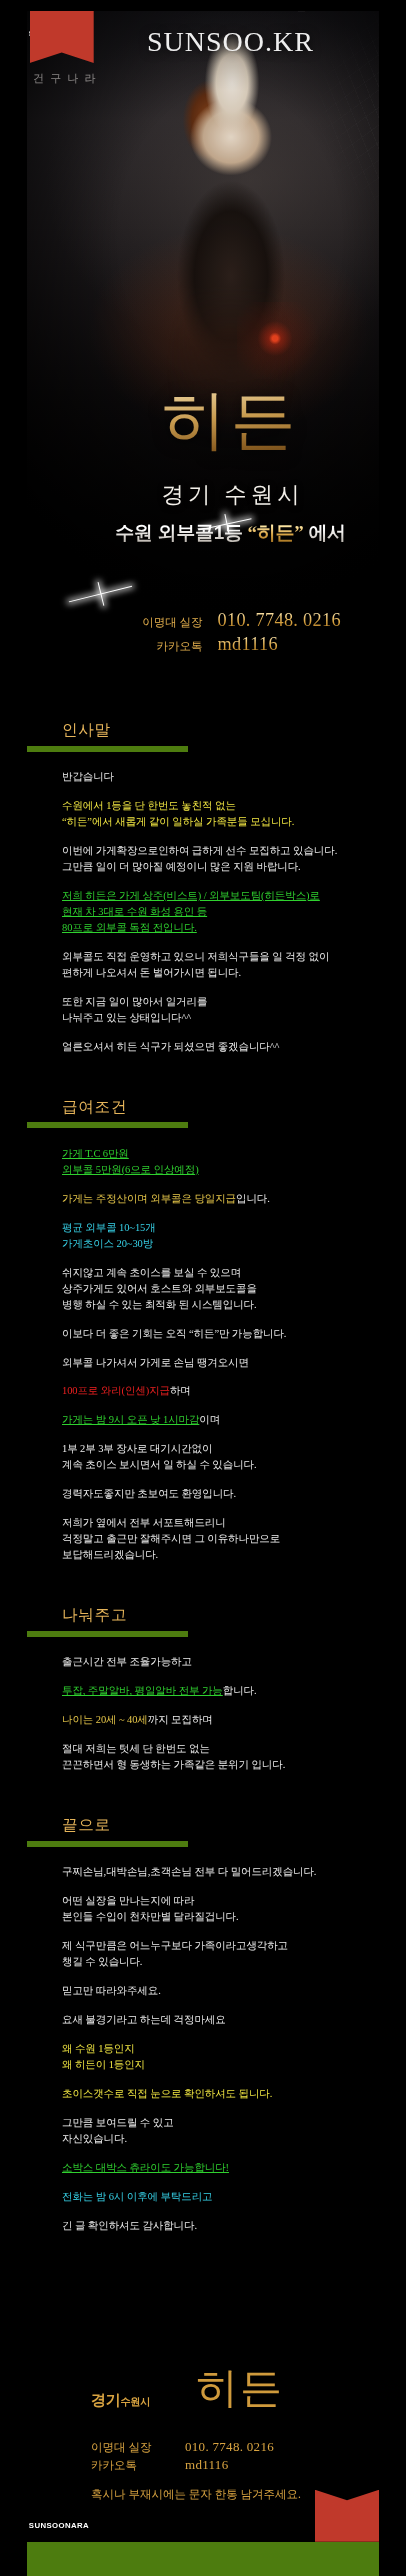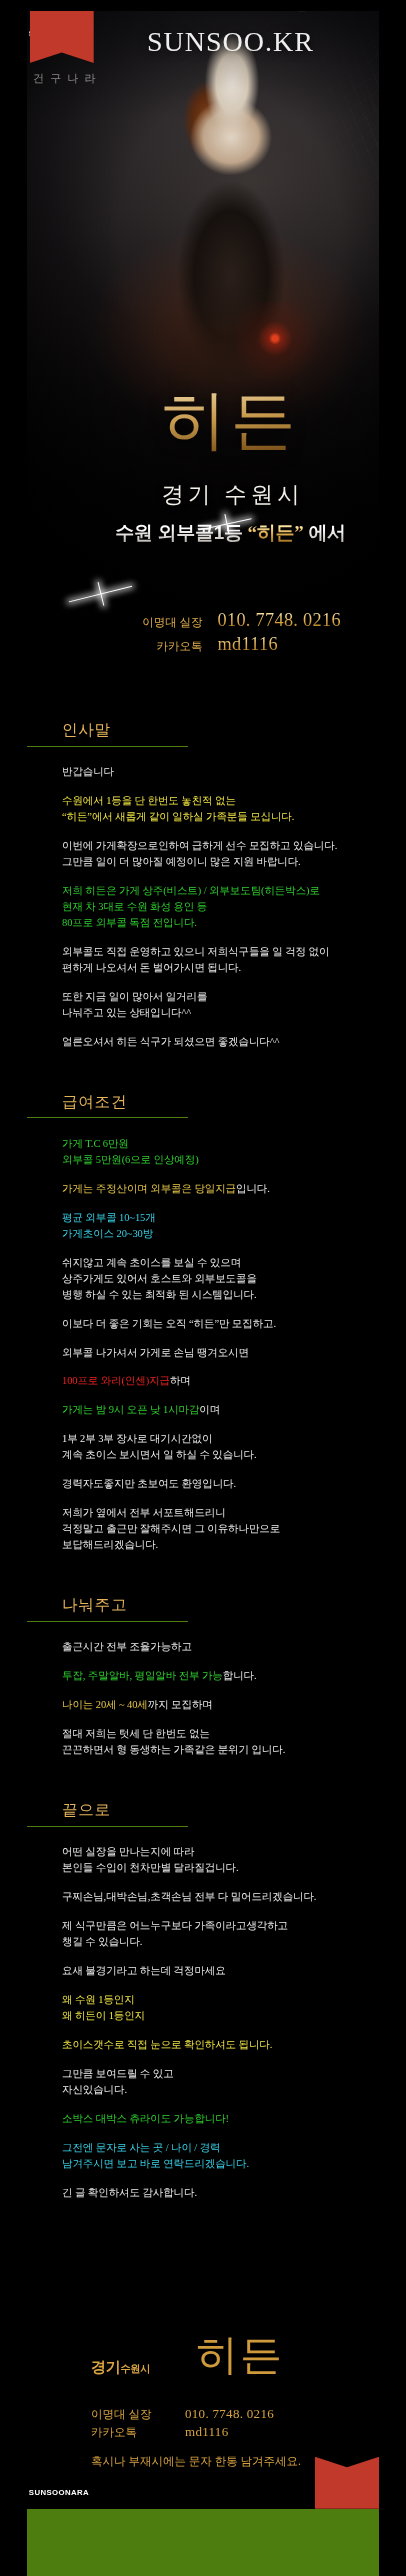--- a/index.html
+++ b/index.html
@@ -221,41 +221,41 @@
     background: #000;
   }
   .section {
     padding: 0 35px;
   }
   .section-head {
     position: relative;
     margin: 0 0 17.6px -35px;
     padding: 0 0 4.7px 35px;
     width: 126px;
-    border-bottom: 1px solid #4d7c0f;
+    border-bottom: 6px solid #4d7c0f;
     color: #e5b45a;
     font-family: "Liberation Serif", serif;
     font-size: 15.6px;
     letter-spacing: 0.7px;
   }
   .spacer-md { height: 31px; }
   .spacer-lg { height: 42px; }
 
   .para {
     margin: 0 0 13px 0;
     color: #e8e8e8;
     font-family: "Liberation Serif", serif;
     font-size: 10.5px;
     line-height: 1.52;
     letter-spacing: -0.1px;
   }
   .para:last-child { margin-bottom: 0; }
   .c-white  { color: #ededed; }
   .c-yellow { color: #f2e742; }
-  .c-green  { color: #2fd12f; }
+  .c-green  { color: #2fd12f; text-decoration: underline; }
   .c-gold   { color: #e8c84a; }
   .c-cyan   { color: #37d2e8; }
   .c-red    { color: #f02020; }
 
   
   .footer {
     position: relative;
     height: 224px;
     background: #000;
     overflow: hidden;
@@ -368,48 +368,49 @@
           <div class="para c-white"><span>또한 지금 일이 많아서 일거리를</span><br><span>나눠주고 있는 상태입니다^^</span></div>
           <div class="para c-white"><span>얼른오셔서 히든 식구가 되셨으면 좋겠습니다^^</span></div>
         </div>
         <div class="spacer-lg"></div>
         <div class="section">
           <div class="section-head">급여조건</div>
           <div class="para c-green"><span>가게 T.C 6만원</span><br><span>외부콜 5만원(6으로 인상예정)</span></div>
           <div class="para"><span class="c-gold">가게는 주정산이며 외부콜은 당일지급</span><span class="c-white">입니다.</span></div>
           <div class="para c-cyan"><span>평균 외부콜 10~15개</span><br><span>가게초이스 20~30방</span></div>
           <div class="para c-white"><span>쉬지않고 계속 초이스를 보실 수 있으며</span><br><span>상주가게도 있어서 호스트와 외부보도콜을</span><br><span>병행 하실 수 있는 최적화 된 시스템입니다.</span></div>
-          <div class="para c-white"><span>이보다 더 좋은 기회는 오직 “히든”만 모집하고.</span></div>
+          <div class="para c-white"><span>이보다 더 좋은 기회는 오직 “히든”만 가능합니다.</span></div>
           <div class="para c-white"><span>외부콜 나가셔서 가게로 손님 땡겨오시면</span></div>
           <div class="para"><span class="c-red">100프로 와리(인센)지급</span><span class="c-white">하며</span></div>
           <div class="para"><span class="c-green">가게는 밤 9시 오픈 낮 1시마감</span><span class="c-white">이며</span></div>
           <div class="para c-white"><span>1부 2부 3부 장사로 대기시간없이</span><br><span>계속 초이스 보시면서 일 하실 수 있습니다.</span></div>
           <div class="para c-white"><span>경력자도좋지만 초보여도 환영입니다.</span></div>
           <div class="para c-white"><span>저희가 옆에서 전부 서포트해드리니</span><br><span>걱정말고 출근만 잘해주시면 그 이유하나만으로</span><br><span>보답해드리겠습니다.</span></div>
         </div>
         <div class="spacer-lg"></div>
         <div class="section">
           <div class="section-head">나눠주고</div>
           <div class="para c-white"><span>출근시간 전부 조율가능하고</span></div>
           <div class="para"><span class="c-green">투잡, 주말알바, 평일알바 전부 가능</span><span class="c-white">합니다.</span></div>
           <div class="para"><span class="c-gold">나이는 20세 ~ 40세</span><span class="c-white">까지 모집하며</span></div>
           <div class="para c-white"><span>절대 저희는 텃세 단 한번도 없는</span><br><span>끈끈하면서 형 동생하는 가족같은 분위기 입니다.</span></div>
         </div>
         <div class="spacer-lg"></div>
         <div class="section">
           <div class="section-head">끝으로</div>
+          <div class="para c-white"><span>구찌손님,대박손님,초객손님 전부 다 밀어드리겠습니다.</span></div>
           <div class="para c-white"><span>어떤 실장을 만나는지에 따라</span><br><span>본인들 수입이 천차만별 달라질겁니다.</span></div>
-          <div class="para c-white"><span>구찌손님,대박손님,초객손님 전부 다 밀어드리겠습니다.</span></div>
           <div class="para c-white"><span>제 식구만큼은 어느누구보다 가족이라고생각하고</span><br><span>챙길 수 있습니다.</span></div>
+          <div class="para c-white"><span>믿고만 따라와주세요.</span></div>
           <div class="para c-white"><span>요새 불경기라고 하는데 걱정마세요</span></div>
           <div class="para c-yellow"><span>왜 수원 1등인지</span><br><span>왜 히든이 1등인지</span></div>
           <div class="para c-yellow"><span>초이스갯수로 직접 눈으로 확인하셔도 됩니다.</span></div>
           <div class="para c-white"><span>그만큼 보여드릴 수 있고</span><br><span>자신있습니다.</span></div>
           <div class="para c-green"><span>소박스 대박스 츄라이도 가능합니다!</span></div>
-          <div class="para c-cyan"><span>그전엔 문자로 사는 곳 / 나이 / 경력</span><br><span>남겨주시면 보고 바로 연락드리겠습니다.</span></div>
+          <div class="para c-cyan"><span>전화는 밤  6시 이후에 부탁드리고</span></div>
           <div class="para c-white"><span>긴 글 확인하셔도 감사합니다.</span></div>
         </div>
         <div class="spacer-lg"></div>
       </div>
     <div class="spacer-lg"></div>
   </div>
 
   <div class="footer">
     <div class="footer-badge">
       <span class="bg-a">경기</span><span class="bg-b">수원시</span>

